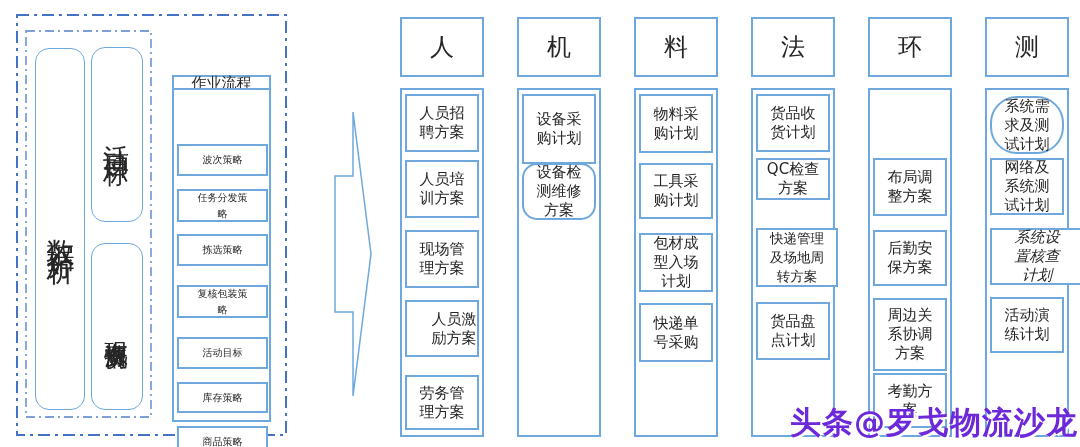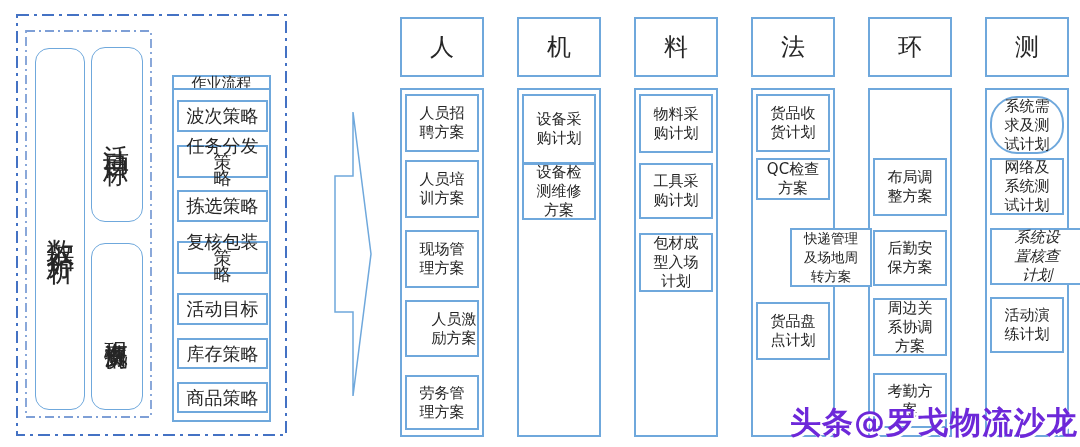--- a/index.html
+++ b/index.html
@@ -17,21 +17,21 @@
     border:2px solid var(--blue);
     display:flex;align-items:center;justify-content:center;
     text-align:center;color:var(--ink);
   }
   .container-box{
     position:absolute;box-sizing:border-box;background:#fff;
     border:2px solid var(--blue);
   }
   .hdr{font-size:24px;line-height:26px;}
   .plan-title{font-size:15px;line-height:30px;white-space:pre-line;margin-top:44px;}
-  .strat{font-size:18px;line-height:16px;white-space:pre-line;}
+  .strat{font-size:10px;line-height:16px;white-space:pre-line;margin-top:44px;}
   .item{font-size:15px;line-height:19px;white-space:pre-line;}
   .vbox{
     position:absolute;box-sizing:border-box;background:#fff;
     border:1.5px solid var(--blue);border-radius:14px;
     display:flex;align-items:center;justify-content:center;
   }
   .vtext{writing-mode:vertical-rl;text-orientation:upright;color:var(--ink);}
   .vt-big{font-size:28px;letter-spacing:6px;}
   .vt-mid{font-size:26px;letter-spacing:5px;}
   .vt-small{font-size:23px;letter-spacing:1px;}
@@ -100,47 +100,49 @@
 训方案</div>
   <div class="box item" style="left:405px;top:230px;width:74px;height:58px;">现场管
 理方案</div>
   <div class="box item" style="left:405px;top:300px;width:74px;height:57px;padding-left:24px;">人员激
 励方案</div>
   <div class="box item" style="left:405px;top:375px;width:74px;height:55px;">劳务管
 理方案</div>
 
   <div class="box item" style="left:522px;top:94px;width:74px;height:70px;">设备采
 购计划</div>
-  <div class="box item" style="left:522px;top:163px;width:74px;height:57px;">设备检
+  <div class="box item" style="left:522px;top:163px;width:74px;height:57px;border-radius:15px;">设备检
 测维修
 方案</div>
 
   <div class="box item" style="left:639px;top:94px;width:74px;height:59px;">物料采
 购计划</div>
   <div class="box item" style="left:639px;top:163px;width:74px;height:56px;">工具采
 购计划</div>
   <div class="box item" style="left:639px;top:233px;width:74px;height:59px;">包材成
 型入场
 计划</div>
+  <div class="box item" style="left:639px;top:303px;width:74px;height:59px;">快递单
+号采购</div>
 
   <div class="box item" style="left:756px;top:94px;width:74px;height:58px;">货品收
 货计划</div>
   <div class="box item" style="left:756px;top:158px;width:74px;height:42px;">QC检查
 方案</div>
-  <div class="box item" style="left:790px;top:228px;width:82px;height:59px;font-size:13.5px;">快递管理
+  <div class="box item" style="left:756px;top:228px;width:82px;height:59px;font-size:13.5px;">快递管理
 及场地周
 转方案</div>
   <div class="box item" style="left:756px;top:302px;width:74px;height:58px;text-align:right;">货品盘
 点计划</div>
 
   <div class="box item" style="left:873px;top:158px;width:74px;height:58px;text-align:center;">布局调
 整方案</div>
   <div class="box item" style="left:873px;top:230px;width:74px;height:56px;">后勤安
 保方案</div>
-  <div class="box item" style="left:873px;top:298px;width:74px;height:58px;">周边关
+  <div class="box item" style="left:873px;top:298px;width:74px;height:73px;">周边关
 系协调
 方案</div>
   <div class="box item" style="left:873px;top:373px;width:74px;height:55px;">考勤方
 案</div>
 
   <div class="box item" style="left:990px;top:96px;width:74px;height:58px;border-radius:27px;">系统需
 求及测
 试计划</div>
   <div class="box item" style="left:990px;top:158px;width:74px;height:57px;">网络及
 系统测

